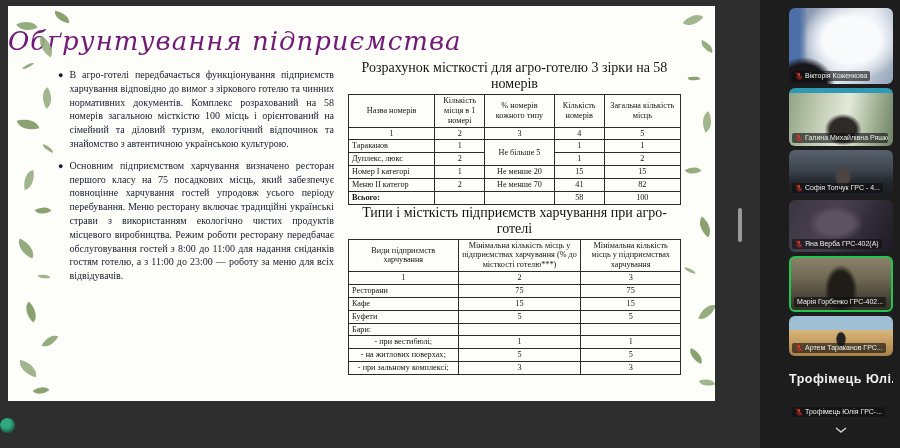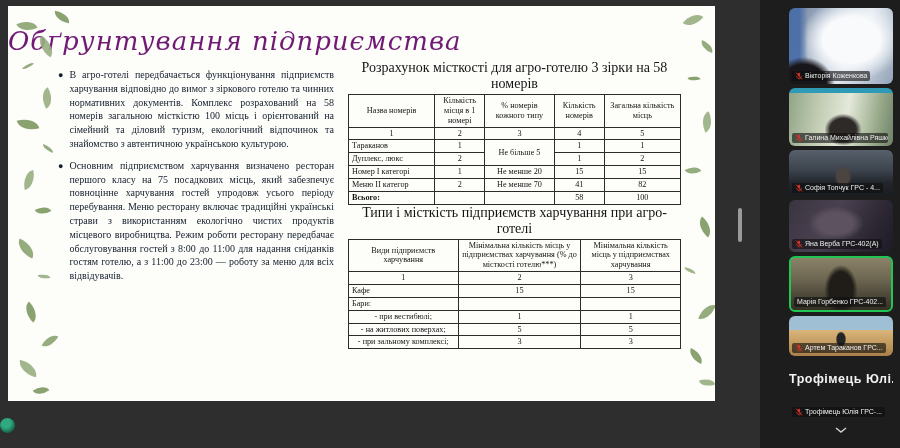--- a/index.html
+++ b/index.html
@@ -186,23 +186,33 @@
             <th style="width:33%">Види підприємств харчування</th>
             <th style="width:37%">Мінімальна кількість місць у підприємствах харчування (% до місткості готелю***)</th>
             <th style="width:30%">Мінімальна кількість місць у підприємствах харчування</th>
           </tr>
           <tr>
             <td>1</td>
             <td>2</td>
             <td>3</td>
           </tr>
           <tr>
+            <td class="ta-l">Ресторани</td>
+            <td>75</td>
+            <td>75</td>
+          </tr>
+          <tr>
             <td class="ta-l">Кафе</td>
             <td>15</td>
             <td>15</td>
+          </tr>
+          <tr>
+            <td class="ta-l">Буфети</td>
+            <td>5</td>
+            <td>5</td>
           </tr>
           <tr>
             <td class="ta-l">Бари:</td>
             <td></td>
             <td></td>
           </tr>
           <tr>
             <td class="ta-r">- при вестибюлі;</td>
             <td>1</td>
             <td>1</td>

